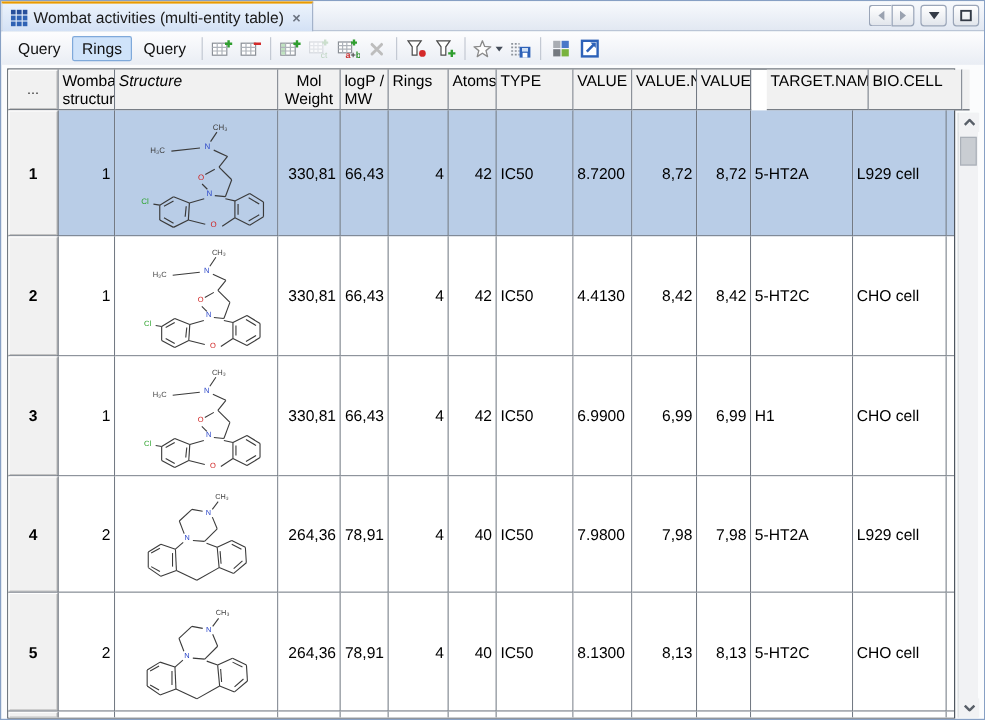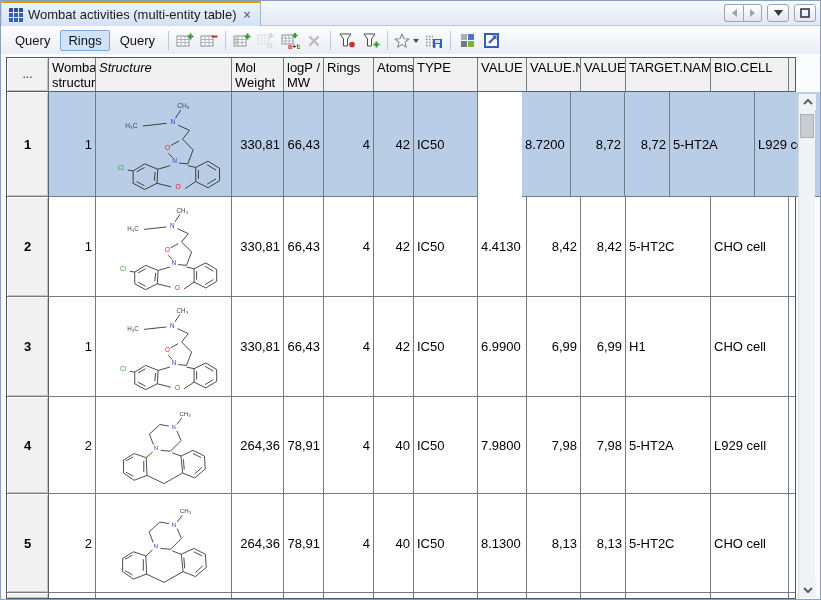--- a/index.html
+++ b/index.html
@@ -205,29 +205,29 @@
         <polygon points="13.5,3.5 13.5,8 9,3.5" fill="#2e62b8"></polygon>
       </svg>
     </button>
   </div>
 
   <div class="grid" id="grid">
       <div class="hrow">
         <div class="hcell corner" style="width: 42px; flex: 0 0 42px;">...</div>
         <div class="hcell" style="width: 47px; flex: 0 0 47px;">Wombat structures</div>
         <div class="hcell" style="width: 136px; flex: 0 0 136px; font-style: italic;">Structure</div>
-        <div class="hcell" style="width: 52px; flex: 0 0 52px;">Mol Weight</div>
+        <div class="hcell" style="width: 52px; flex: 0 0 52px; text-align: center;">Mol Weight</div>
         <div class="hcell" style="width: 40px; flex: 0 0 40px;">logP / MW</div>
         <div class="hcell" style="width: 50px; flex: 0 0 50px;">Rings</div>
         <div class="hcell" style="width: 40px; flex: 0 0 40px;">Atoms</div>
         <div class="hcell" style="width: 64px; flex: 0 0 64px;">TYPE</div>
         <div class="hcell" style="width: 49px; flex: 0 0 49px;">VALUE</div>
         <div class="hcell" style="width: 54px; flex: 0 0 54px;">VALUE.N</div>
         <div class="hcell" style="width: 45px; flex: 0 0 45px;">VALUE.</div>
-        <div class="hcell" style="width: 85px; flex: 0 0 85px;">TARGET.NAM</div>
+        <div class="hcell" style="width: 85px; flex: 0 0 85px; margin-left: 13px;">TARGET.NAM</div>
         <div class="hcell" style="width: 78px; flex: 0 0 78px;">BIO.CELL</div>
         <div class="hcell" style="flex: 1 1 auto; border-right: none;"></div>
       </div>
       <div class="drow sel" style="height: 105px;">
         <div class="rh">1</div>
         <div class="dcell c-right" style="width: 47px; flex: 0 0 47px;">1</div>
         <div class="dcell c-center" style="width: 136px; flex: 0 0 136px;">
           <div class="molwrap">
             <svg viewBox="0 0 136 110" width="128" height="97" preserveAspectRatio="xMidYMid meet">
               <line x1="87" y1="16" x2="81" y2="25" stroke="#3a3a3a" stroke-width="1.1"></line>
@@ -270,21 +270,21 @@
               <text x="19" y="84" text-anchor="middle" font-size="7.5" fill="#2da32d" font-family="inherit">Cl</text>
               <text x="84" y="106" text-anchor="middle" font-size="7.5" fill="#cf2020" font-family="inherit">O</text>
             </svg>
           </div>
         </div>
         <div class="dcell c-right" style="width: 52px; flex: 0 0 52px;">330,81</div>
         <div class="dcell c-right" style="width: 40px; flex: 0 0 40px;">66,43</div>
         <div class="dcell c-right" style="width: 50px; flex: 0 0 50px;">4</div>
         <div class="dcell c-right" style="width: 40px; flex: 0 0 40px;">42</div>
         <div class="dcell c-left" style="width: 64px; flex: 0 0 64px;">IC50</div>
-        <div class="dcell c-left" style="width: 49px; flex: 0 0 49px; margin-left: 44px;">8.7200</div>
+        <div class="dcell c-left" style="width: 49px; flex: 0 0 49px;">8.7200</div>
         <div class="dcell c-right" style="width: 54px; flex: 0 0 54px;">8,72</div>
         <div class="dcell c-right" style="width: 45px; flex: 0 0 45px;">8,72</div>
         <div class="dcell c-left" style="width: 85px; flex: 0 0 85px;">5-HT2A</div>
         <div class="dcell c-left" style="width: 78px; flex: 0 0 78px;">L929 cell</div>
         <div class="fillc"></div>
       </div>
       <div class="drow" style="height: 100px;">
         <div class="rh">2</div>
         <div class="dcell c-right" style="width: 47px; flex: 0 0 47px;">1</div>
         <div class="dcell c-center" style="width: 136px; flex: 0 0 136px;">

